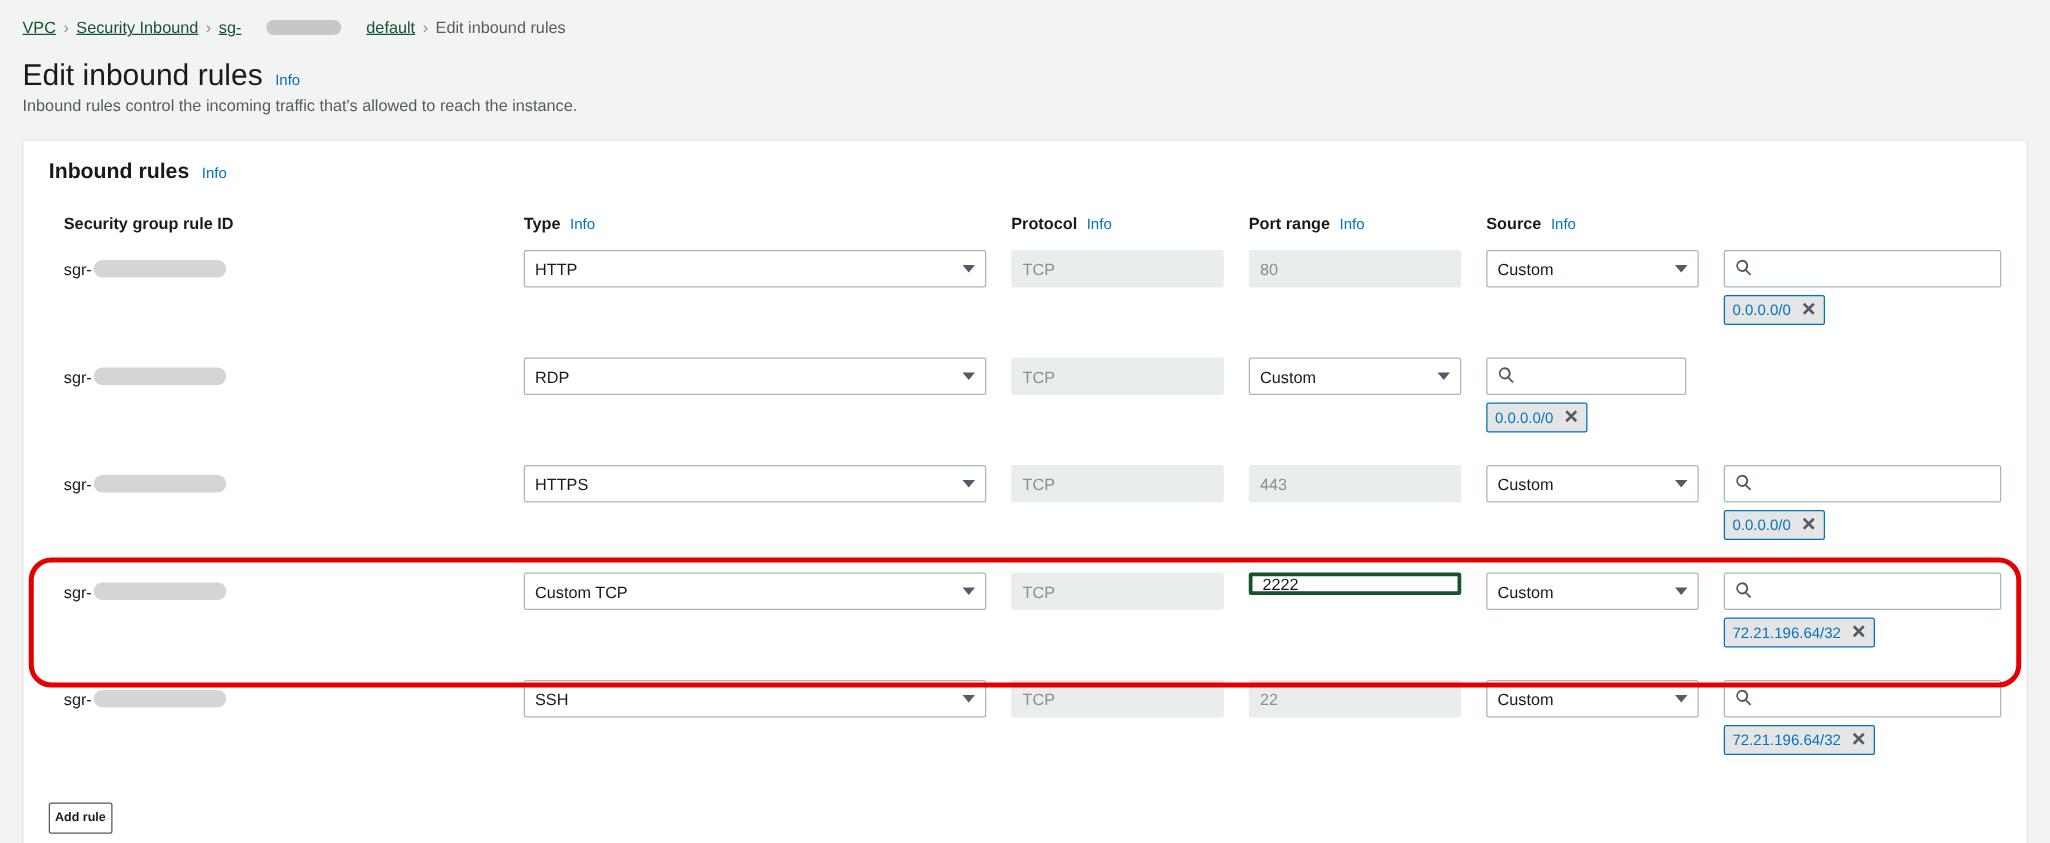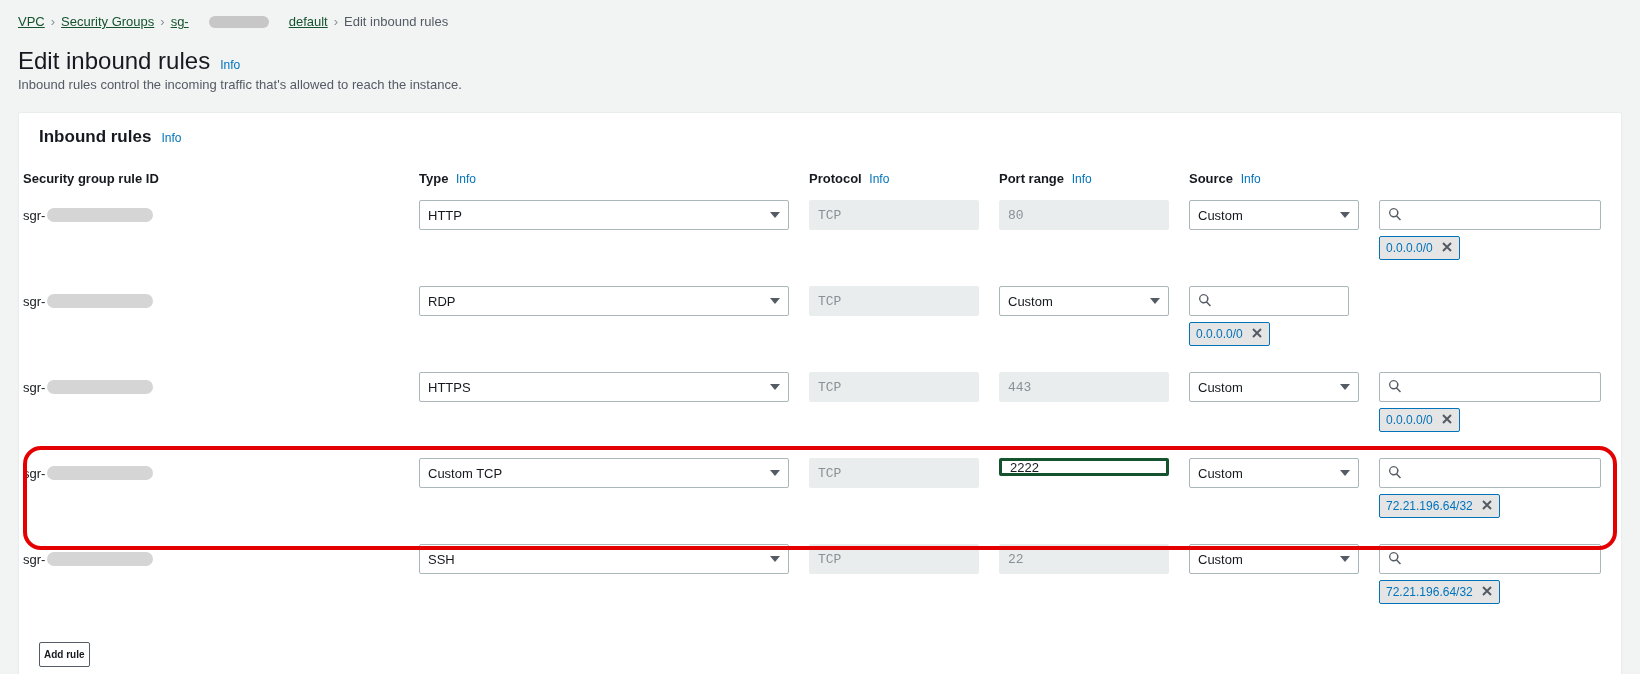--- a/index.html
+++ b/index.html
@@ -100,21 +100,20 @@
     transform: translateY(-50%);
   }
   .input-ro {
     border: 1px solid #eaeded;
     background:#eaeded;
     color:#879196;
     border-radius:2px;
     height:30px;
     display:flex; align-items:center;
     padding:0 8px;
-    font-family:Liberation Mono, monospace;
   }
   .input-editable {
     border: 3px solid #14532d;
     background:#fff;
     color:#16191f;
     border-radius:2px;
     height:18px;
     display:flex; align-items:center;
     padding:0 8px;
     width:100%;
@@ -155,32 +154,32 @@
   .btn {
     border:1px solid #545b64;
     background:#fff;
     color:#16191f;
     font-weight:700;
     font-size:10px;
     padding:6px 4px;
     border-radius:2px;
     cursor:pointer;
   }
-  .first-col { padding-left:4px; }
+  .first-col { padding-left:32px; }
   .last-col { padding-right:20px; }
 </style>
 </head>
 <body>
 
 <div class="wrap">
 
   <nav class="breadcrumb">
     <a href="#">VPC</a>
     <span class="chev">›</span>
-    <a href="#">Security Groups</a>
+    <a href="#">Security Inbound</a>
     <span class="chev">›</span>
     <a href="#" class="bc-sg">
       <span>sg-</span>
         <span class="redacted"></span>
         <span> default</span>
     </a>
     <span class="chev">›</span>
     <span class="current">Edit inbound rules</span>
   </nav>
 

